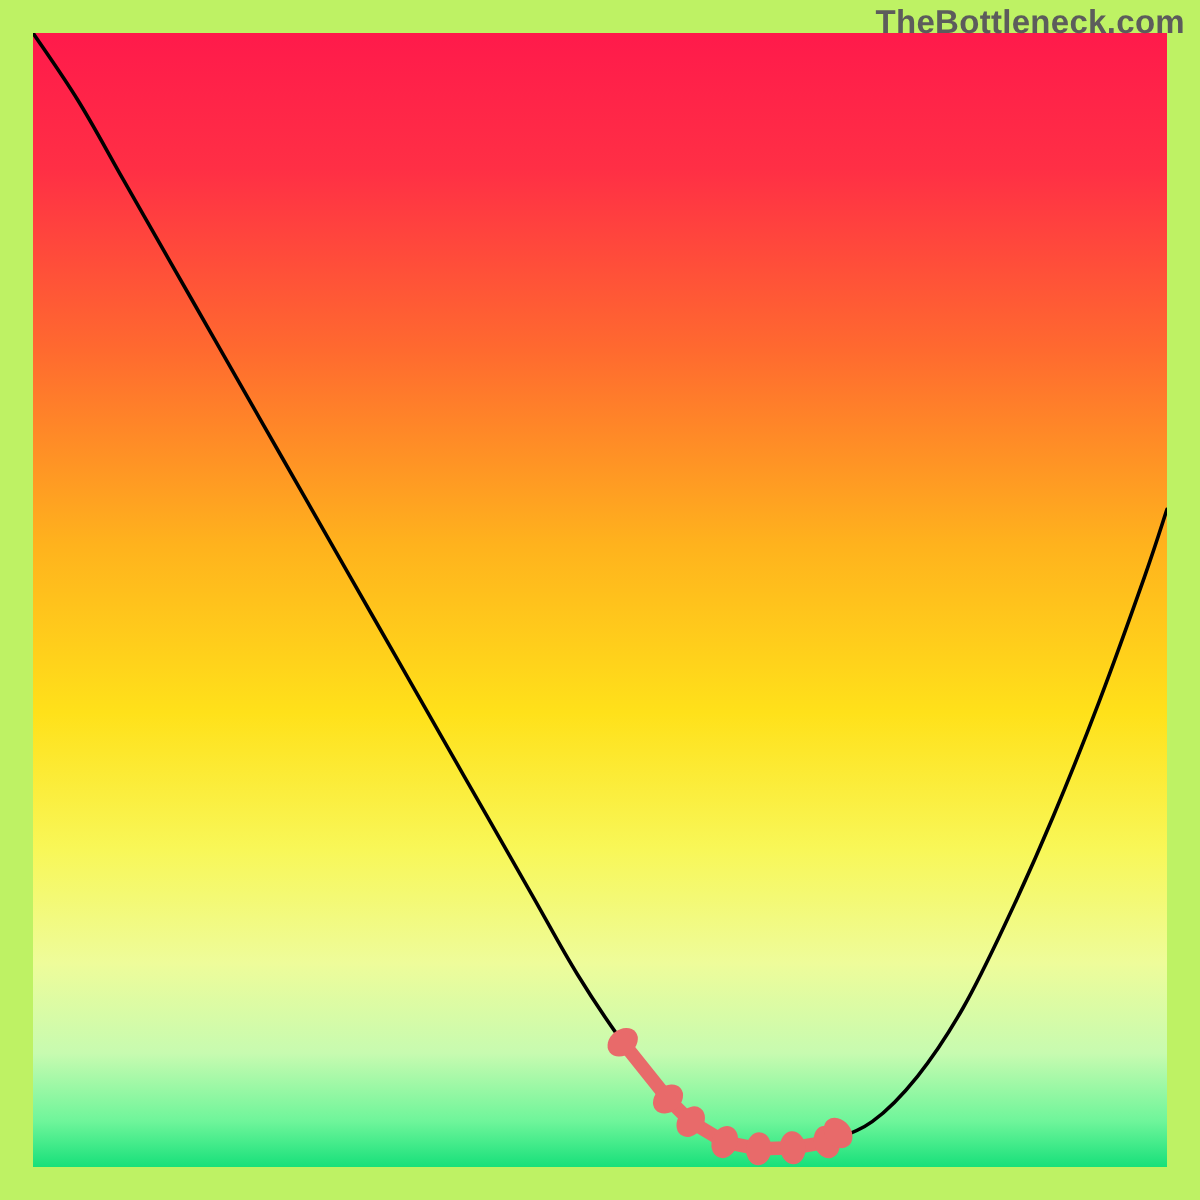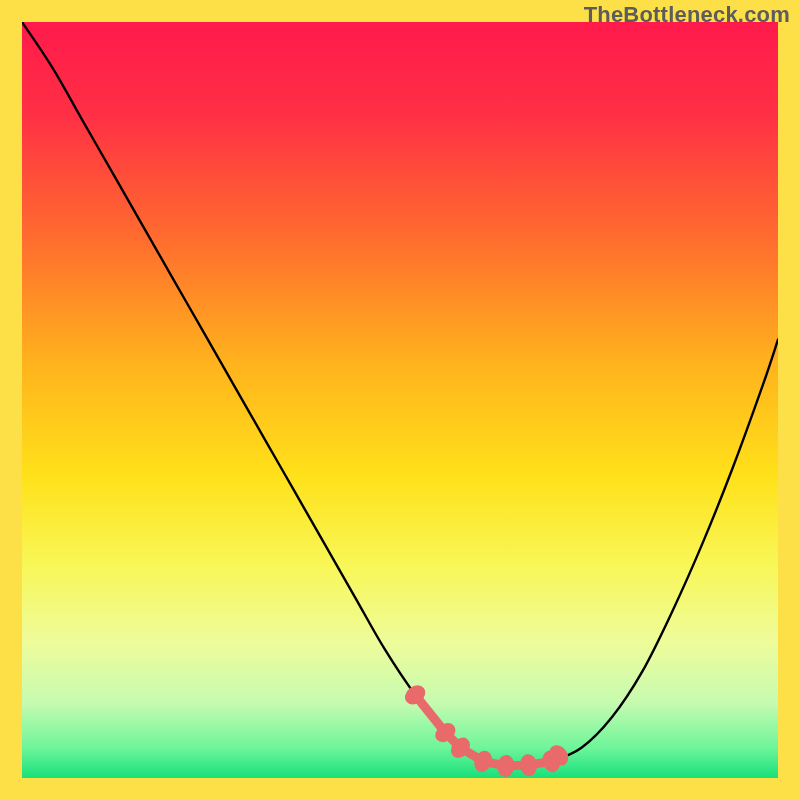--- a/index.html
+++ b/index.html
@@ -9,21 +9,21 @@
     height: 800px;
     background: #000;
     overflow: hidden;
   }
   .frame {
     position: absolute;
     left: 0;
     top: 0;
     width: 800px;
     height: 800px;
-    background: #fde047;
+    background: #bef264;
   }
   .plot {
     position: absolute;
     left: 22px;
     top: 22px;
     width: 756px;
     height: 756px;
     overflow: hidden;
   }
   .attrib {

